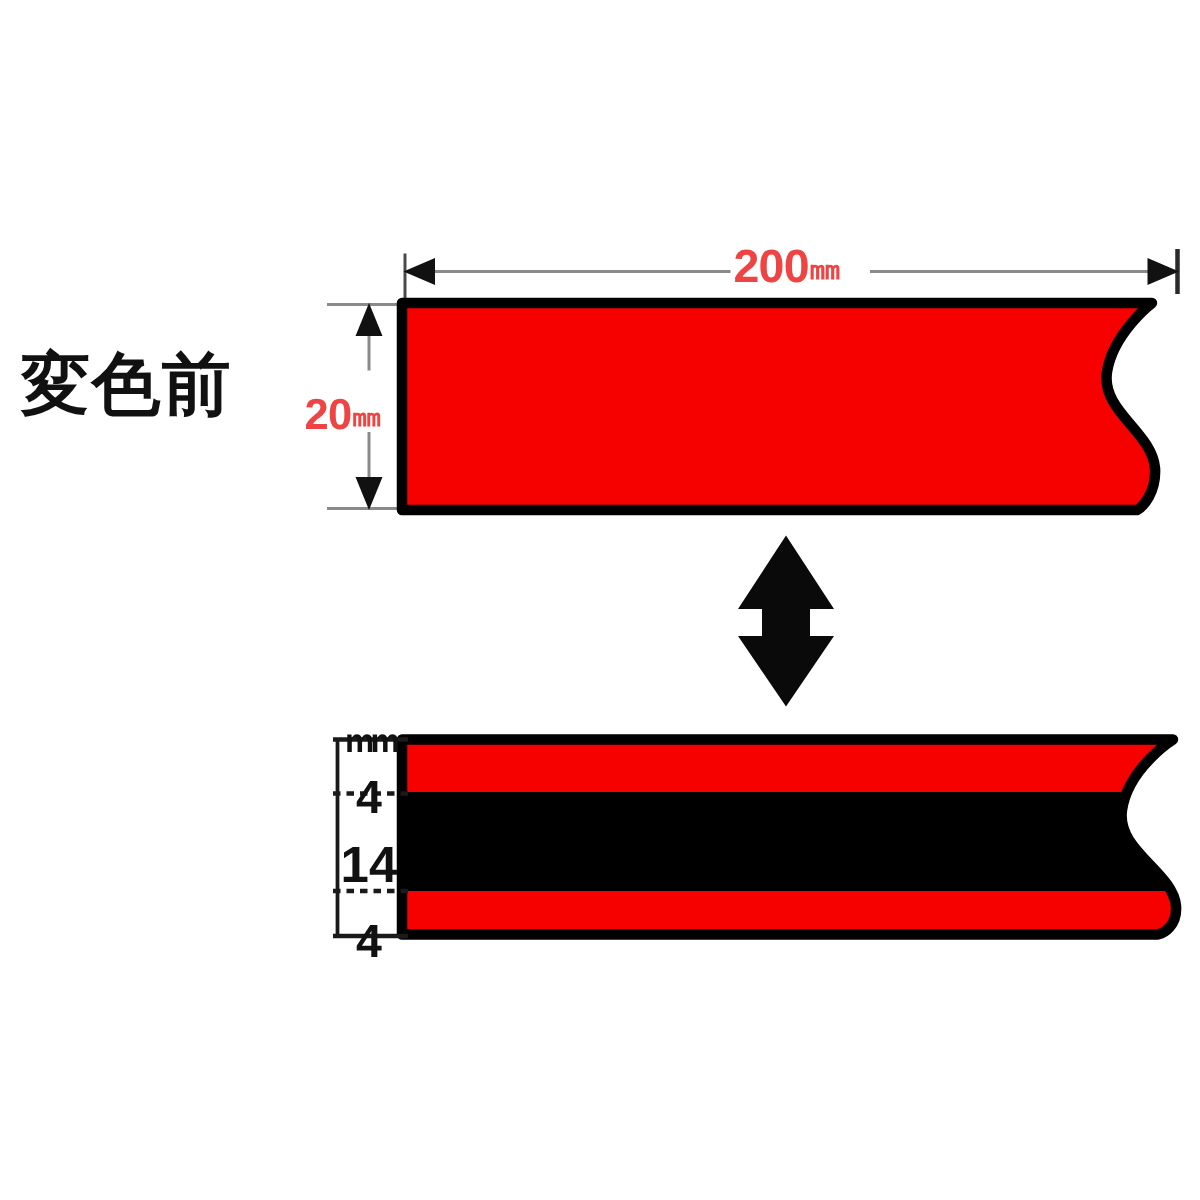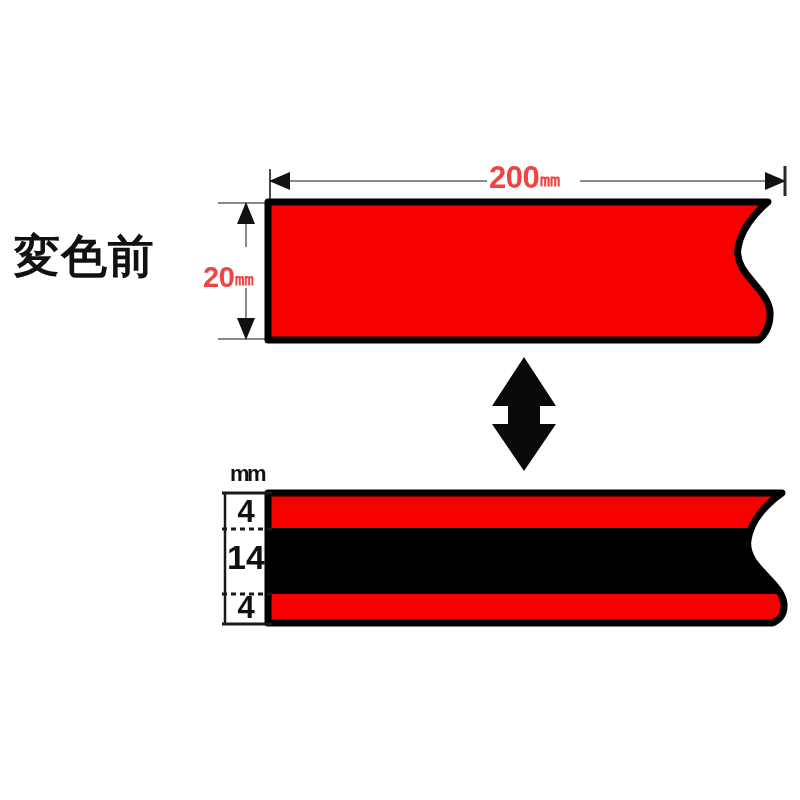--- a/index.html
+++ b/index.html
@@ -82,20 +82,21 @@
     transform: translateY(-0.10em);
   }
 
   
   .scale-label {
     position: absolute;
     color: #111111;
     font-weight: 700;
     text-align: center;
     font-family: "Liberation Sans", "DejaVu Sans", sans-serif;
+    margin-top: 20px;
   }
   #scale-unit {
     left: 226px;
     top: 461px;
     font-size: 22px;
     letter-spacing: -0.12em;
     width: 42px;
   }
   #scale-top-4 {
     left: 225px;

